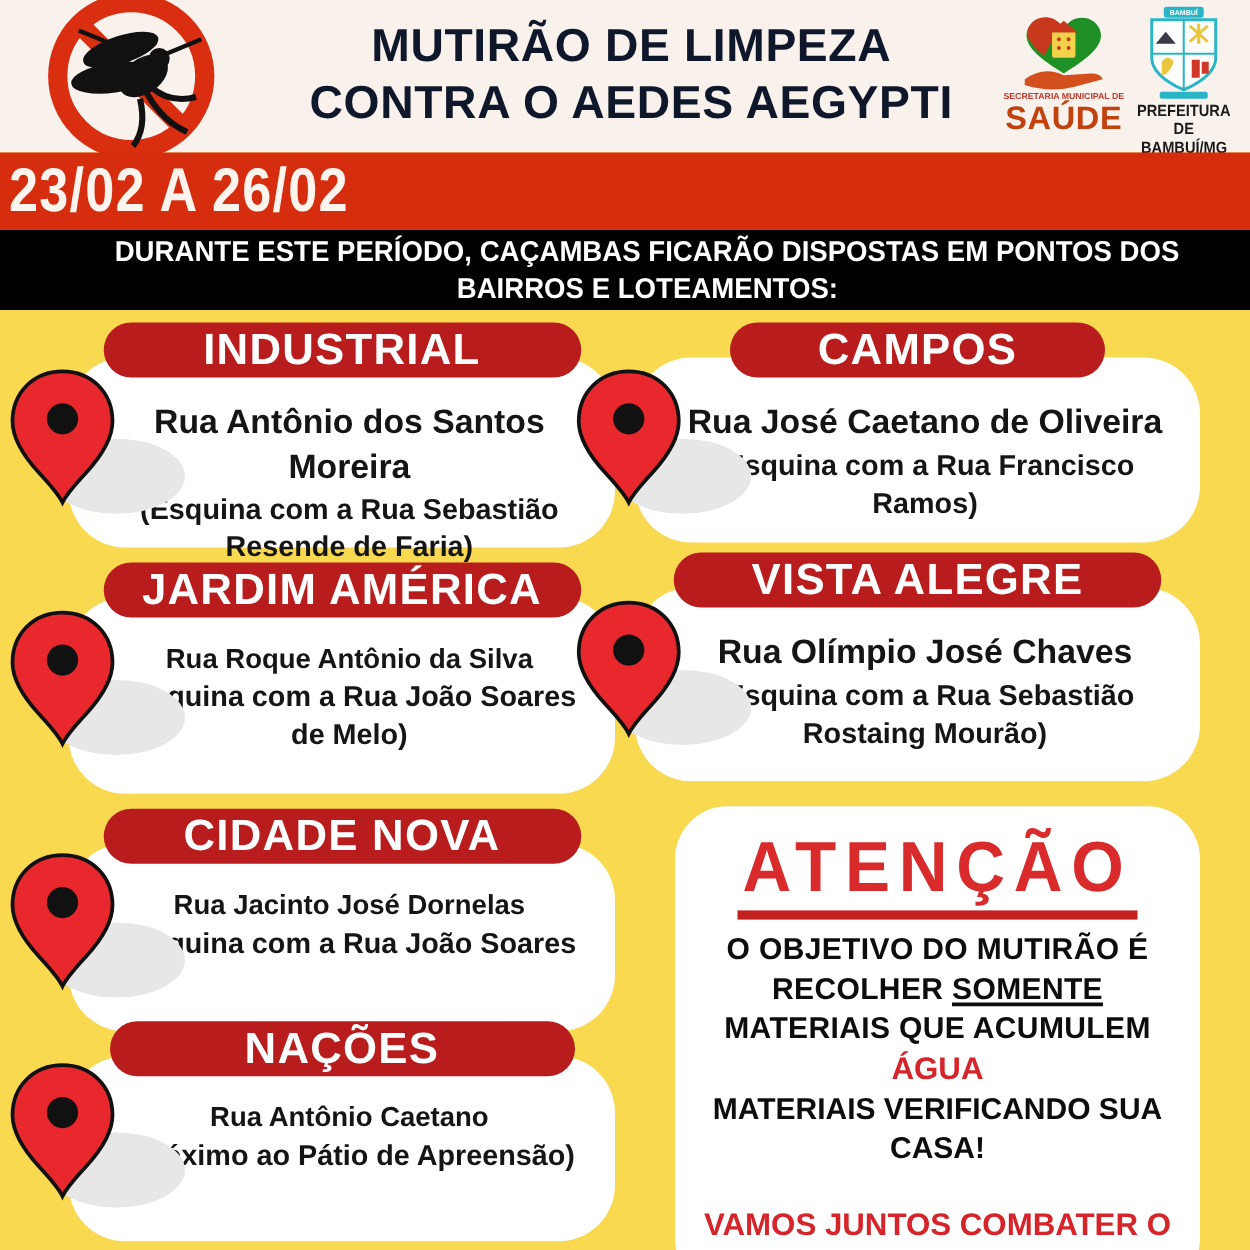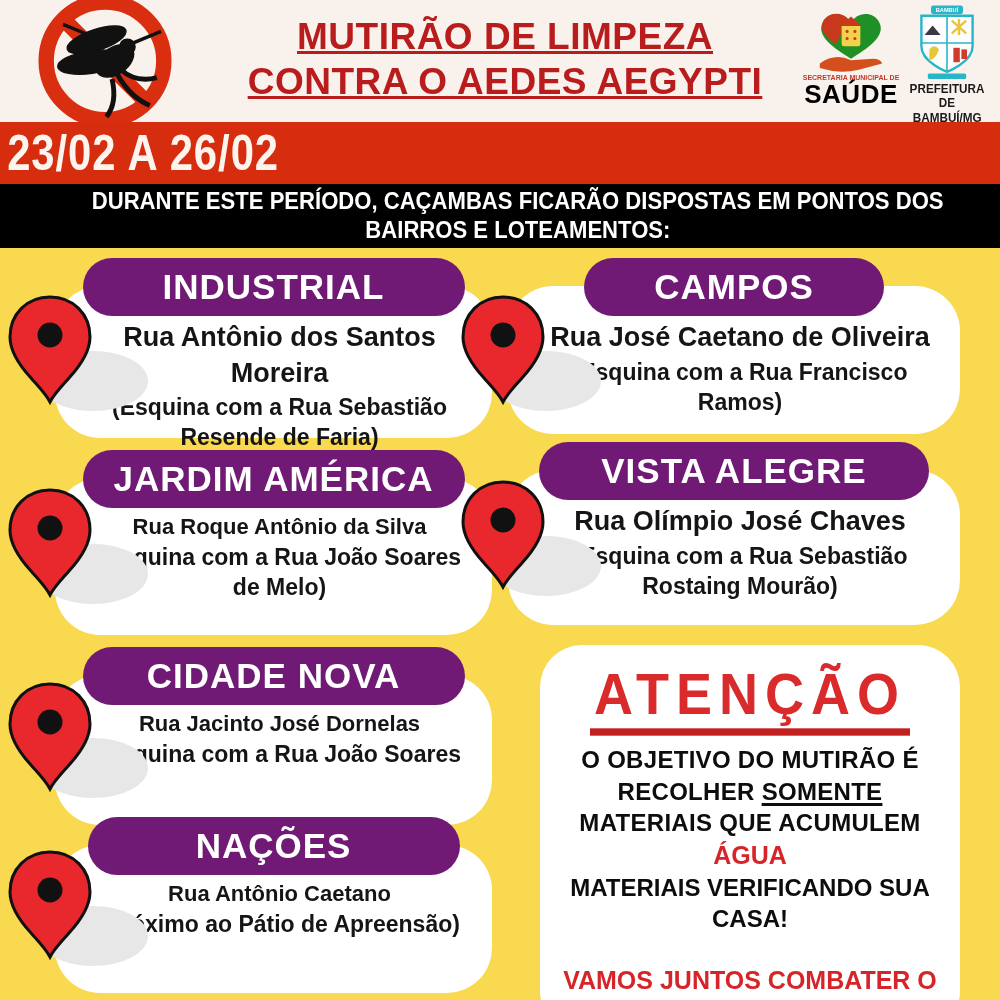--- a/index.html
+++ b/index.html
@@ -4,44 +4,44 @@
 <style>
   * { margin:0; padding:0; box-sizing:border-box; }
   html,body { width:1000px; height:1000px; overflow:hidden; }
   body { font-family:"Liberation Sans", sans-serif; background:#f8d94f; position:relative; }
 
   
   .header { position:absolute; top:0; left:0; width:1000px; height:122px;
             background:#f9f2ec; display:flex; align-items:center; }
   .no-mosquito { position:absolute; left:30px; top:-12px; width:150px; height:140px; }
   .title-wrap { position:absolute; left:200px; top:14px; width:610px; text-align:center; }
-  .title-line { font-size:37px; font-weight:800; color:#b91c1c; letter-spacing:0.5px; line-height:1.22;text-decoration:underline; }
+  .title-line { font-size:37px; font-weight:800; color:#0f172a; letter-spacing:0.5px; line-height:1.22; }
   .logos { position:absolute; right:8px; top:4px; display:flex; gap:6px; }
   .logo { width:90px; display:flex; flex-direction:column; align-items:center; }
   .logo-saude-top { font-size:7px; font-weight:700; color:#c0392b; white-space:nowrap; margin-top:-2px; }
-  .logo-saude-name { font-size:26px; font-weight:800; color:#000000; letter-spacing:0.5px; line-height:1;text-align:center; }
+  .logo-saude-name { font-size:26px; font-weight:800; color:#c2410c; letter-spacing:0.5px; line-height:1;text-align:center; }
   .logo-pref-text { font-size:13px; font-weight:800; color:#1a1a1a; line-height:1.1; text-align:center;
                     transform:scaleX(0.9); }
 
   
   .date-banner { position:absolute; top:122px; left:0; width:1000px; height:62px; background:#d52d0e;
                  display:flex; align-items:center; justify-content:flex-start; }
   .date-text { color:#fdf4ee; font-size:44px; font-weight:800; transform:scale(0.95,1.12); letter-spacing:1px; }
   .info-banner { position:absolute; top:184px; left:0; width:1000px; height:64px; background:#000;
                  display:flex; flex-direction:column; align-items:center; justify-content:center;padding-left:36px; }
   .info-line { color:#fff; font-size:23px; font-weight:800; line-height:1.25; transform:scaleX(0.96); white-space:nowrap; }
 
   
   .main { position:absolute; top:248px; left:0; width:1000px; height:752px; background:#f8d94f; }
 
   .loc { position:absolute; }
   .loc-body { position:relative; background:#fff; border-radius:45px; width:100%; height:100%;
               padding:34px 18px 10px 30px; text-align:center; }
-  .pill { position:absolute; left:50%; transform:translateX(-50%); top:-28px; background:#701a75;
-          border-radius:40px; height:58px; display:flex; align-items:center; justify-content:center;
+  .pill { position:absolute; left:50%; transform:translateX(-50%); top:-28px; background:#b91c1c;
+          border-radius:40px; height:44px; display:flex; align-items:center; justify-content:center;
           z-index:6; }
   .pill-label { color:#fff; font-size:35px; font-weight:800; letter-spacing:1px; }
   .street { font-size:27px; font-weight:700; color:#151515; line-height:1.32; }
   .street-big { font-size:22px; }
   .detail { font-size:23px; font-weight:700; color:#151515; line-height:1.3; margin-top:2px; }
   .pin-wrap { position:absolute; width:150px; height:128px; z-index:7; pointer-events:none; }
 
   
   .loc-industrial { left:55px;  top:38px;  width:437px; height:152px; }
   .loc-industrial .pill { width:382px; }

